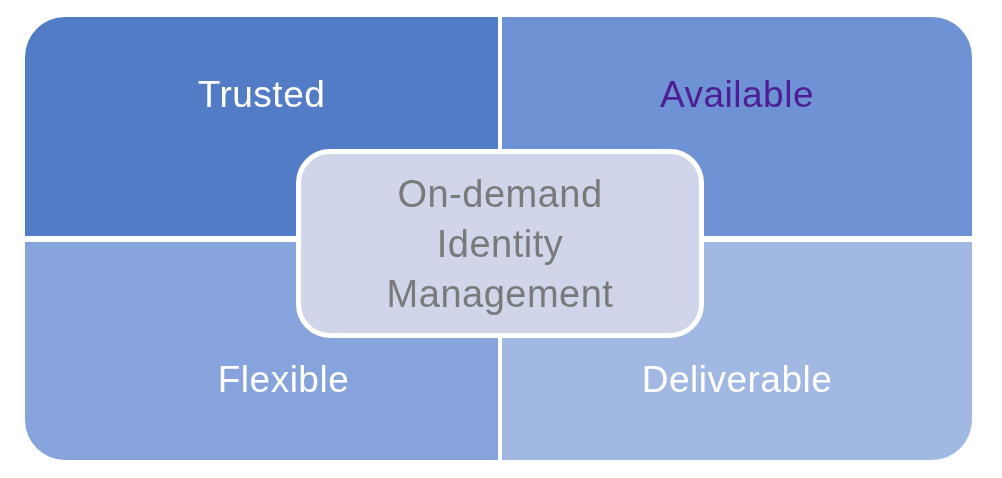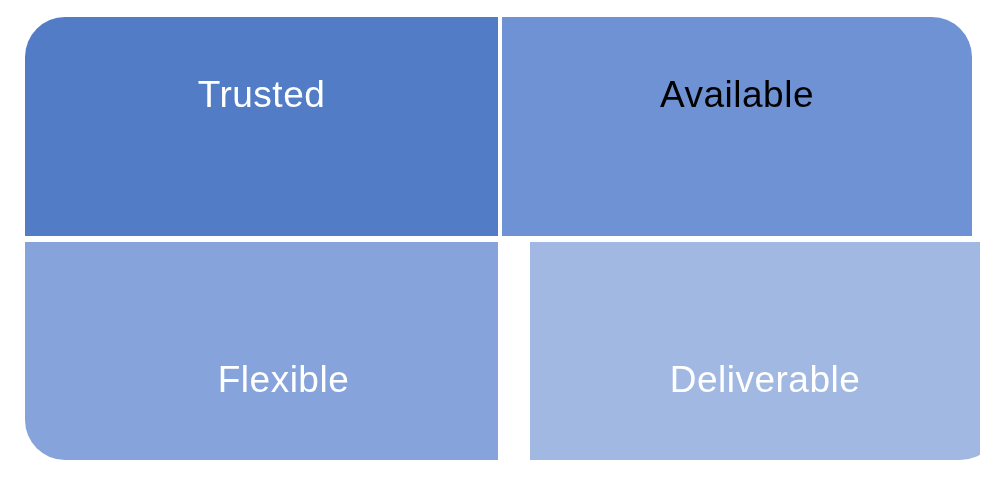--- a/index.html
+++ b/index.html
@@ -18,21 +18,21 @@
   .quad {
     position: absolute;
     display: flex;
     justify-content: center;
     align-items: flex-start;
     box-sizing: border-box;
   }
   .quad-tl { left: 25px;  top: 17px;  width: 473px; height: 219px; border-radius: 40px 0 0 0; padding-top: 58px; }
   .quad-tr { left: 502px; top: 17px;  width: 470px; height: 219px; border-radius: 0 40px 0 0; padding-top: 58px; }
   .quad-bl { left: 25px;  top: 242px; width: 473px; height: 218px; border-radius: 0 0 0 40px; padding-top: 118px; padding-left: 44px; }
-  .quad-br { left: 530px; top: 242px; width: 470px; height: 218px; border-radius: 0 0 40px 0; padding-top: 118px; }
+  .quad-br { left: 502px; top: 242px; width: 470px; height: 218px; border-radius: 0 0 40px 0; padding-top: 118px; }
   .quad-label {
     color: #ffffff;
     font-size: 37px;
     letter-spacing: 0.5px;
     line-height: 1.1;
     white-space: nowrap;
   }
   .center-box {
     position: absolute;
     left: 296px;
@@ -58,25 +58,30 @@
 </head>
 <body>
 
 <div class="canvas">
 
   <div class="quad quad-tl" style="background-color: rgb(82, 125, 198);">
     <span class="quad-label" style="color: rgb(255, 255, 255);">Trusted</span>
   </div>
 
   <div class="quad quad-tr" style="background-color: rgb(110, 146, 211);">
-    <span class="quad-label" style="color: #000000;">Available</span>
+    <span class="quad-label" style="color: #4c1d95;">Available</span>
   </div>
 
   <div class="quad quad-bl" style="background-color: rgb(134, 163, 219);">
     <span class="quad-label" style="color: rgb(255, 255, 255);">Flexible</span>
   </div>
 
   <div class="quad quad-br" style="background-color: rgb(160, 184, 226);">
     <span class="quad-label" style="color: rgb(255, 255, 255);">Deliverable</span>
   </div>
 
+  <div class="center-box" style="background-color: rgb(208, 213, 233); border-color: rgb(255, 255, 255); color: rgb(122, 122, 122);">
+    <div class="center-line">On-demand</div>
+    <div class="center-line">Identity</div>
+    <div class="center-line">Management</div>
+  </div>
 
 </div>
 
 </body></html>

